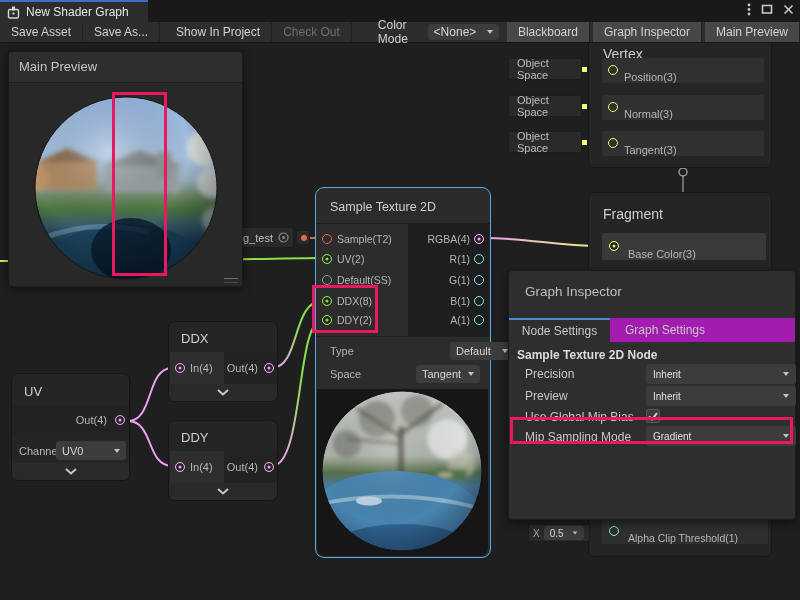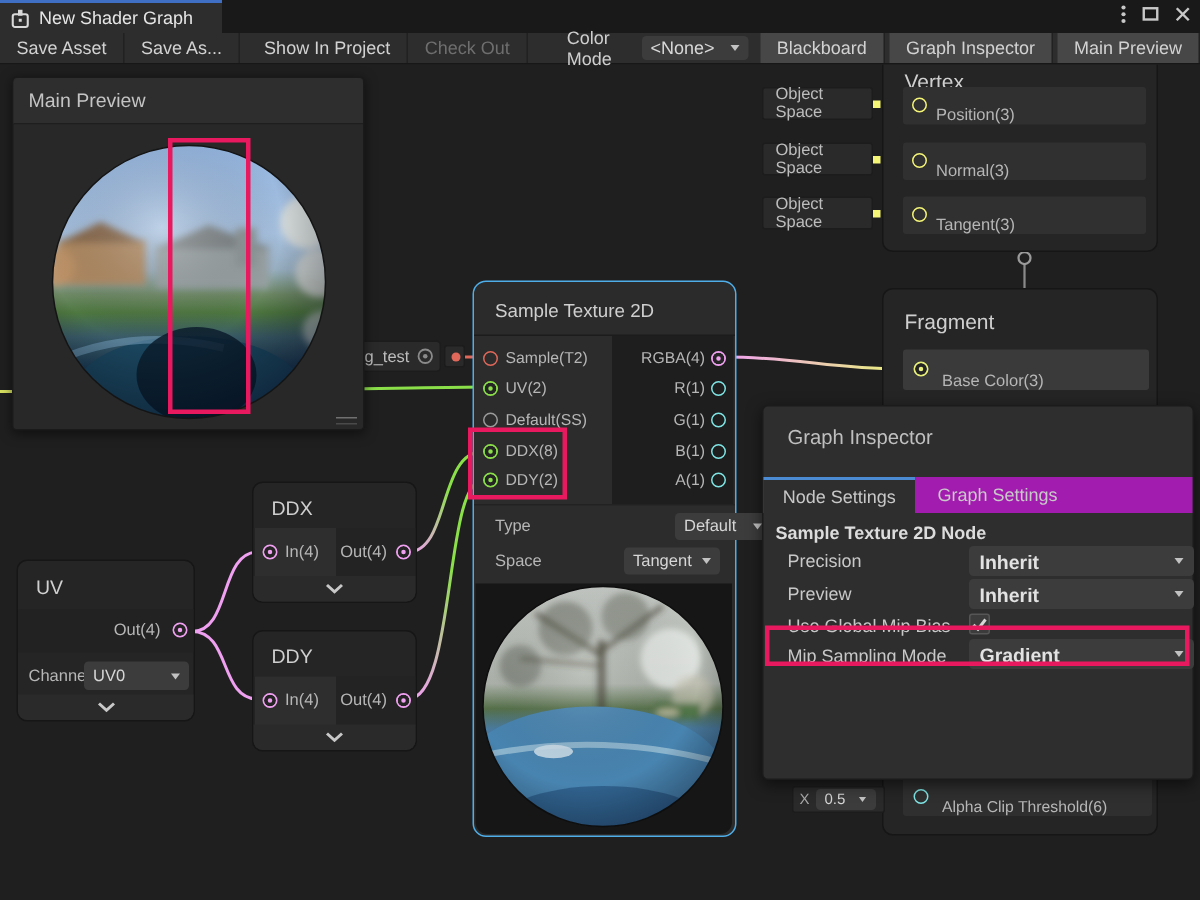--- a/index.html
+++ b/index.html
@@ -47,21 +47,21 @@
   
   .insp{position:absolute;left:508px;top:270px;width:288px;height:250px;background:#2e2e2e;
         border:1px solid #1b1b1b;border-radius:4px;z-index:7;box-shadow:0 3px 10px rgba(0,0,0,.55);box-sizing:border-box;}
   .insp-tabstrip{position:absolute;left:0;top:47px;width:100%;height:24px;background:#a21caf;}
   .insp-tab{position:absolute;top:0;height:24px;display:flex;align-items:center;justify-content:center;
             font-size:12px;color:#c8c8c8;box-sizing:border-box;}
   .insp-tab.active{background:#2e2e2e;border-top:2px solid #4b8bd4;}
   .insp-row-label{position:absolute;color:#c8c8c8;font-size:12px;}
   .insp-dd{position:absolute;left:137px;width:150px;height:20px;background:#3c3c3c;border-radius:3px;
            display:flex;align-items:center;justify-content:space-between;padding:0 7px;box-sizing:border-box;}
-  .insp-dd span{color:#e2e2e2;font-size:13px;font-weight:bold;}
+  .insp-dd span{color:#e2e2e2;font-size:10px;font-weight:normal;}
   .checkbox{position:absolute;width:14px;height:14px;background:#3c3c3c;border:1px solid #565656;border-radius:2px;
             display:flex;align-items:center;justify-content:center;box-sizing:border-box;}
 </style>
 </head>
 <body>
 
 <div class="stage">
 
   <svg class="abs" width="800" height="600" style="left:0;top:0;z-index:1;pointer-events:none;">
     <defs>
@@ -127,21 +127,21 @@
   </div>
 
   <div class="node" style="left:588px;top:192px;width:184px;height:365px;z-index:2;">
     <div class="node-title abs" style="left:14px;top:13px;font-size:14px;">Fragment</div>
     <div class="row" style="left:13px;top:40px;width:164px;height:27px;background:#3a3a3a;">
       <span class="port pf c-y" style="left:7px;top:8px;border-color:#e8f07a;background:#e8f07a;"></span>
       <span class="lbl" style="margin-left:26px;">Base Color(3)</span>
     </div>
     <div class="row" style="left:13px;top:325px;width:166px;height:26px;background:#2f2f2f;">
       <span class="port c-c" style="left:7px;top:8px;"></span>
-      <span class="lbl" style="margin-left:26px;font-size:10.5px;">Alpha Clip Threshold(6)</span>
+      <span class="lbl" style="margin-left:26px;font-size:10.5px;">Alpha Clip Threshold(1)</span>
     </div>
   </div>
 
   <div class="badge" style="left:528px;top:524px;width:62px;height:18px;z-index:3;padding:0 4px;gap:4px;">
     <span style="font-size:10px;color:#a8a8a8;">X</span>
     <span class="dd" style="width:40px;height:14px;font-size:10px;">
       <span>0.5</span>
       <span class="arr" style="transform:scale(.8);"></span>
     </span>
   </div>

